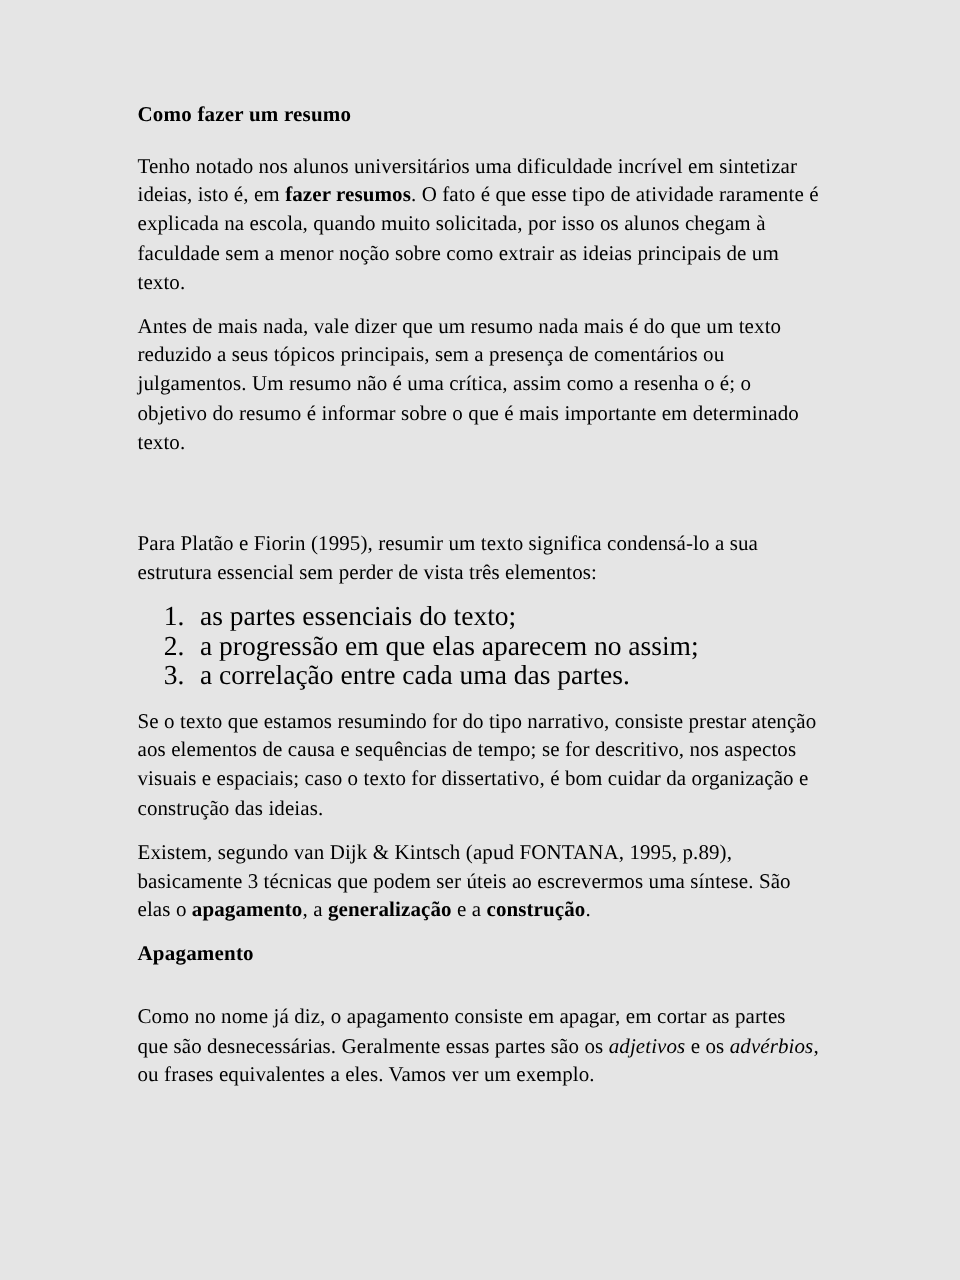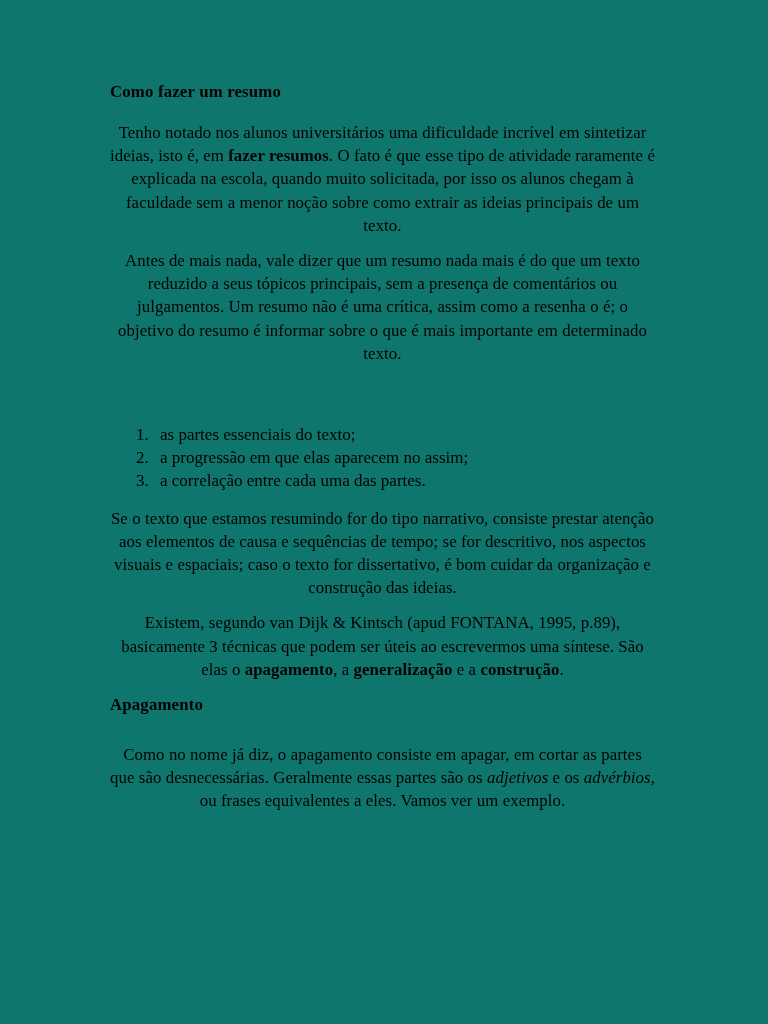--- a/index.html
+++ b/index.html
@@ -13,21 +13,21 @@
     height: 1024px;
     overflow: hidden;
     font-family: "Liberation Serif", "DejaVu Serif", serif;
     color: #000000;
     -webkit-font-smoothing: antialiased;
   }
   .page {
     position: relative;
     width: 768px;
     height: 1024px;
-    background: #0f766e;
+    background: #e5e5e5;
     box-sizing: border-box;
     padding-top: 80px;
     padding-left: 110px;
     padding-right: 113px;
   }
   .doc-body {
     width: 545px;
   }
   h1.doc-heading {
     font-size: 16.8px;
@@ -40,33 +40,33 @@
     font-size: 16.8px;
     font-weight: bold;
     line-height: 23px;
     margin: 0 0 18px 0;
     letter-spacing: 0.01em;
   }
   p.para {
     font-size: 16.8px;
     line-height: 23.2px;
     margin: 0 0 12px 0;
-    text-align: center;
+    text-align: left;
     letter-spacing: 0.005em;
   }
   p.para:last-child {
     margin-bottom: 0;
     margin-top: 27px;
   }
   .spacer-para {
     height: 46px;
     margin: 0;
   }
   ol.doc-list {
-    font-size: 17px;
+    font-size: 22px;
     line-height: 23.2px;
     margin: 0 0 14px 0;
     padding-left: 43px;
     list-style-position: outside;
     list-style-type: decimal;
   }
   ol.doc-list li {
     padding-left: 7px;
     margin: 0;
   }
@@ -80,20 +80,21 @@
   <div class="doc-body">
 
     <h1 class="doc-heading">Como fazer um resumo</h1>
 
     <p class="para"><span>Tenho notado nos alunos universitários uma dificuldade incrível em sintetizar ideias, isto é, em </span><b>fazer resumos</b><span>. O fato é que esse tipo de atividade raramente é explicada na escola, quando muito solicitada, por isso os alunos chegam à faculdade sem a menor noção sobre como extrair as ideias principais de um texto.</span></p>
 
     <p class="para"><span>Antes de mais nada, vale dizer que um resumo nada mais é do que um texto reduzido a seus tópicos principais, sem a presença de comentários ou julgamentos. Um resumo não é uma crítica, assim como a resenha o é; o objetivo do resumo é informar sobre o que é mais importante em determinado texto.</span></p>
 
     <div class="spacer-para"></div>
 
+    <p class="para"><span>Para Platão e Fiorin (1995), resumir um texto significa condensá-lo a sua estrutura essencial sem perder de vista três elementos:</span></p>
 
     <ol class="doc-list">
         <li>as partes essenciais do texto;</li>
         <li>a progressão em que elas aparecem no assim;</li>
         <li>a correlação entre cada uma das partes.</li>
       </ol>
 
     <p class="para"><span>Se o texto que estamos resumindo for do tipo narrativo, consiste prestar atenção aos elementos de causa e sequências de tempo; se for descritivo, nos aspectos visuais e espaciais; caso o texto for dissertativo, é bom cuidar da organização e construção das ideias.</span></p>
 
     <p class="para"><span>Existem, segundo van Dijk &amp; Kintsch (apud FONTANA, 1995, p.89), basicamente 3 técnicas que podem ser úteis ao escrevermos uma síntese. São elas o </span><b>apagamento</b><span>, a </span><b>generalização</b><span> e a </span><b>construção</b><span>.</span></p>

